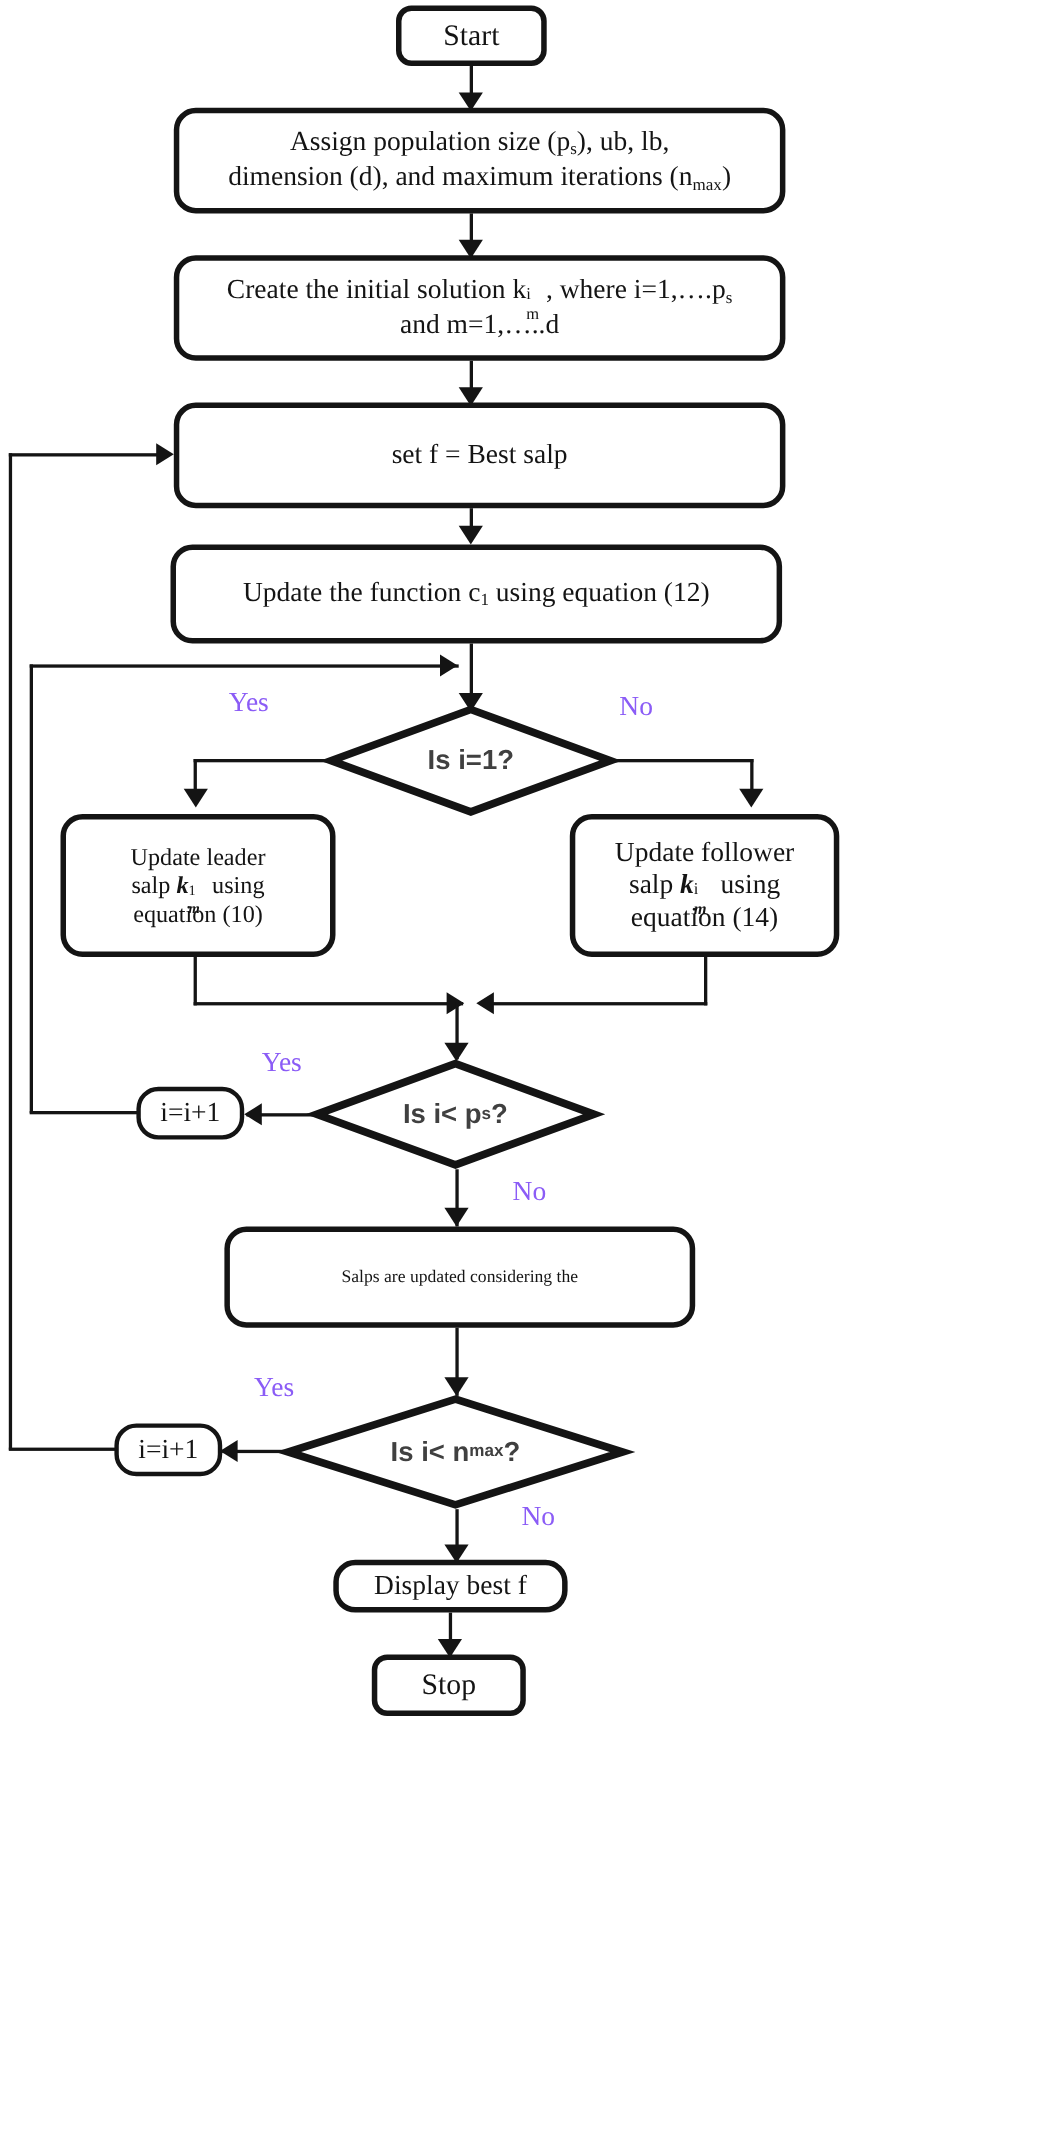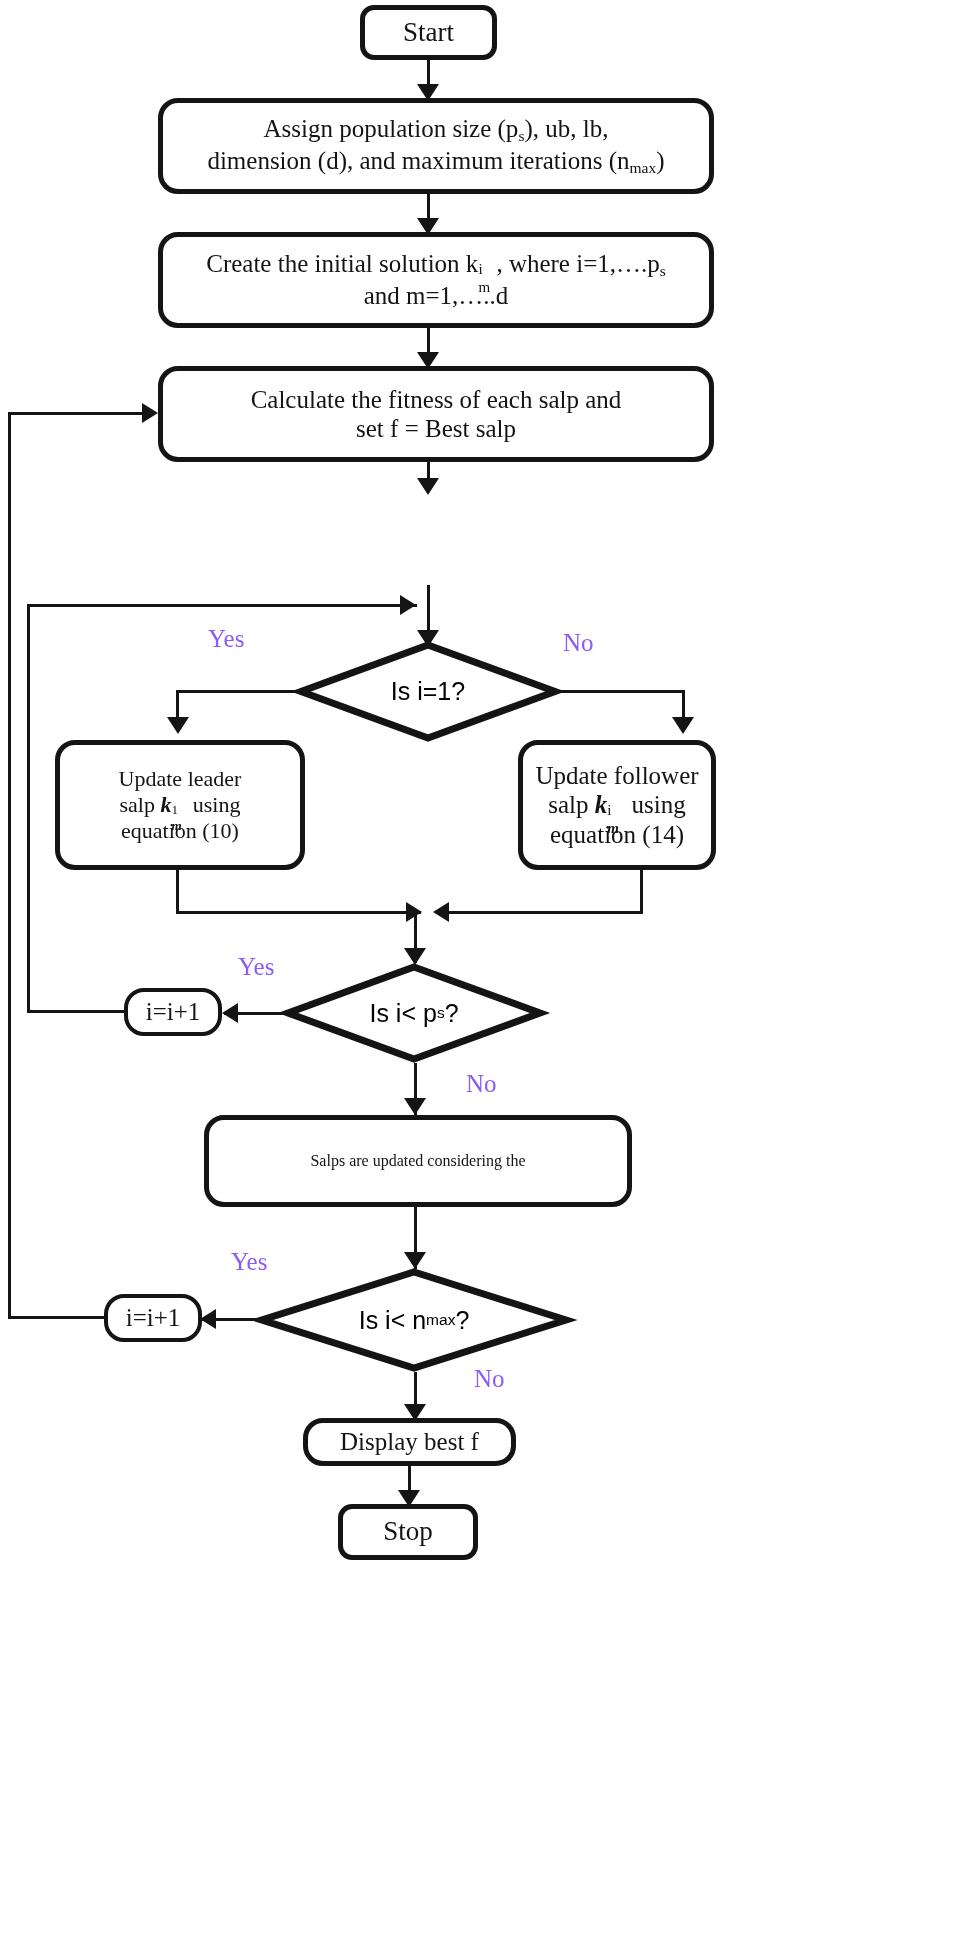--- a/index.html
+++ b/index.html
@@ -21,21 +21,21 @@
   
   .t-start{font-size:27px;}
   .t-stop{font-size:27px;}
 
   
   .diamond{position:absolute;}
   .diamond svg{position:absolute;left:0;top:0;overflow:visible;}
   .diamond .dlabel{position:absolute;left:0;top:0;width:100%;height:100%;
         display:flex;align-items:center;justify-content:center;
         font-family:"Liberation Sans","DejaVu Sans",sans-serif;
-        font-size:25px;color:#000000;white-space:nowrap;}
+        font-size:25px;color:#404040;white-space:nowrap;font-weight:bold;}
 
   
   .ln{position:absolute;background:#141414;}
   .vl{width:3px;}
   .hl{height:3px;}
 
   .arrow{position:absolute;width:0;height:0;}
   .arrow-down{border-left:11px solid transparent;border-right:11px solid transparent;
               border-top:17px solid #141414;}
   .arrow-left{border-top:10px solid transparent;border-bottom:10px solid transparent;
@@ -87,28 +87,32 @@
       <div><span>Create the initial solution k</span><span class="stack stackn"><span class="sup">i</span><span class="sub">m</span></span><span>, where i=1,….p</span><sub>s</sub></div>
       <div>and m=1,…..d</div>
     </div>
   </div>
 
   <div class="ln vl" style="left:427px;top:328px;height:40px;"></div>
   <div class="arrow arrow-down" style="left:417px;top:352px;"></div>
 
   <div class="node proc" style="left:158px;top:366px;width:556px;height:96px;">
     <div class="txt" style="font-size:25px;">
-      <div>Calculate the fitness of each salp and</div>
       <div>set f = Best salp</div>
     </div>
   </div>
 
   <div class="ln vl" style="left:427px;top:462px;height:30px;"></div>
   <div class="arrow arrow-down" style="left:417px;top:478px;"></div>
 
+  <div class="node proc" style="left:155px;top:495px;width:556px;height:90px;">
+    <div class="txt" style="font-size:25px;">
+      <span>Update the function c</span><sub>1</sub><span> using equation (12)</span>
+    </div>
+  </div>
 
   <div class="ln vl" style="left:427px;top:585px;height:60px;"></div>
   <div class="arrow arrow-down" style="left:417px;top:630px;"></div>
 
   <div class="diamond" style="left:297px;top:641px;width:262px;height:101px;">
     <svg width="262" height="101" viewBox="0 0 262 101">
       <polygon points="131,4 258,50.5 131,97 4,50.5" fill="#ffffff" stroke="#141414" stroke-width="7"></polygon>
     </svg>
     <div class="dlabel">Is i=1?</div>
   </div>
@@ -125,21 +129,21 @@
   <div class="arrow arrow-down" style="left:672px;top:717px;"></div>
 
   <div class="node proc" style="left:55px;top:740px;width:250px;height:130px;">
     <div class="txt" style="font-size:22px;">
       <div>Update leader</div>
       <div><span>salp </span><span class="mathk"><span class="base">k</span><span class="stack"><span class="sup">1</span><span class="sub">m</span></span></span><span> using</span></div>
       <div>equation (10)</div>
     </div>
   </div>
 
-  <div class="node proc" style="left:518px;top:740px;width:198px;height:130px;">
+  <div class="node proc" style="left:518px;top:740px;width:245px;height:130px;">
     <div class="txt" style="font-size:25px;">
       <div>Update follower</div>
       <div><span>salp </span><span class="mathk"><span class="base">k</span><span class="stack"><span class="sup">i</span><span class="sub">m</span></span></span><span> using</span></div>
       <div>equation (14)</div>
     </div>
   </div>
 
   <div class="ln vl" style="left:176px;top:870px;height:44px;"></div>
   <div class="ln hl" style="left:176px;top:911px;width:245px;"></div>
   <div class="arrow arrow-right" style="left:406px;top:902px;"></div>

